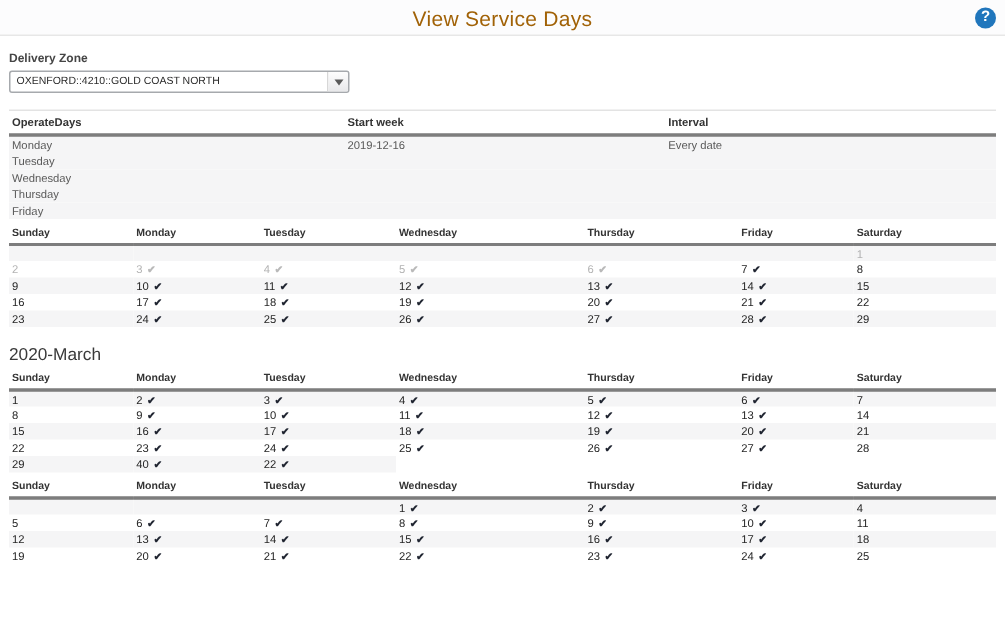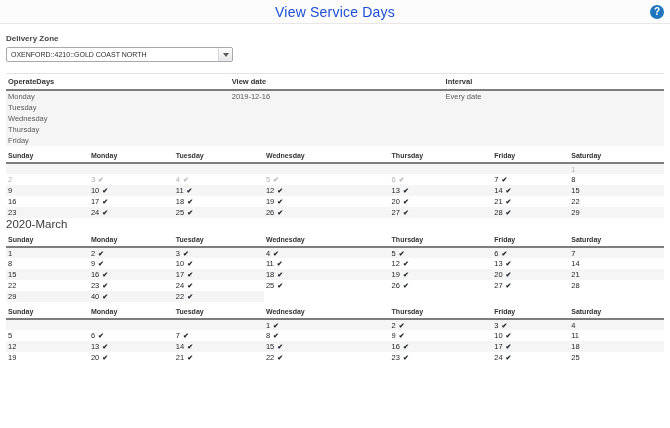--- a/index.html
+++ b/index.html
@@ -11,21 +11,21 @@
     overflow: hidden;
   }
   
   .topbar {
     position: relative;
     height: 24px;
     background: #fcfcfd;
     border-bottom: 1px solid #e7e7e7;
     display: flex; align-items: center; justify-content: center;
   }
-  .page-title { font-size: 14px; color: #1d4ed8; letter-spacing: .2px; }
+  .page-title { font-size: 14px; color: #a16207; letter-spacing: .2px; }
   .help-btn {
     position: absolute; right: 6px; top: 5px;
     width: 14px; height: 14px; border-radius: 50%;
     background: #2076bc; color: #fff;
     font-size: 10px; font-weight: bold; line-height: 14px;
     text-align: center; cursor: pointer;
   }
   
   .content { padding: 0 6px; }
   .dz-label { margin-top: 10px; font-size: 8px; font-weight: bold; color: #454545; }
@@ -65,21 +65,21 @@
     margin-left: 38px;
   }
   .operate-table td {
     font-size: 7.5px; color: #5a5a5a;
     padding: 1px 2px; height: 9px;
     background: #f5f5f6;
   }
   
   .month-title { font-size: 11.5px; color: #3a3a3a; font-weight: normal; }
   .month-title.first { margin-top: 17px; }
-  .month-title.next { }
+  .month-title.next { margin-top: 13px; }
   .cal-table {
     margin-top: 4px; width: 100%;
     border-collapse: collapse; table-layout: fixed;
   }
   .cal-table th {
     text-align: left; font-size: 7px; font-weight: bold; color: #333;
     padding: 2px 0 3px 2px;
     border-bottom: 2px solid #7d7d7d;
   }
   .cal-table td {
@@ -115,21 +115,21 @@
 
   <table class="operate-table">
     <colgroup id="op-cols">
         <col style="width: 34%;">
         <col style="width: 32.5%;">
         <col style="width: 33.5%;">
       </colgroup>
     <thead>
         <tr id="op-head">
           <th>OperateDays</th>
-          <th>View date</th>
+          <th>Start week</th>
           <th>Interval</th>
         </tr>
       </thead>
     <tbody id="op-body">
         <tr>
           <td>Monday</td>
           <td>2019-12-16</td>
           <td>Every date</td>
         </tr>
         <tr>

